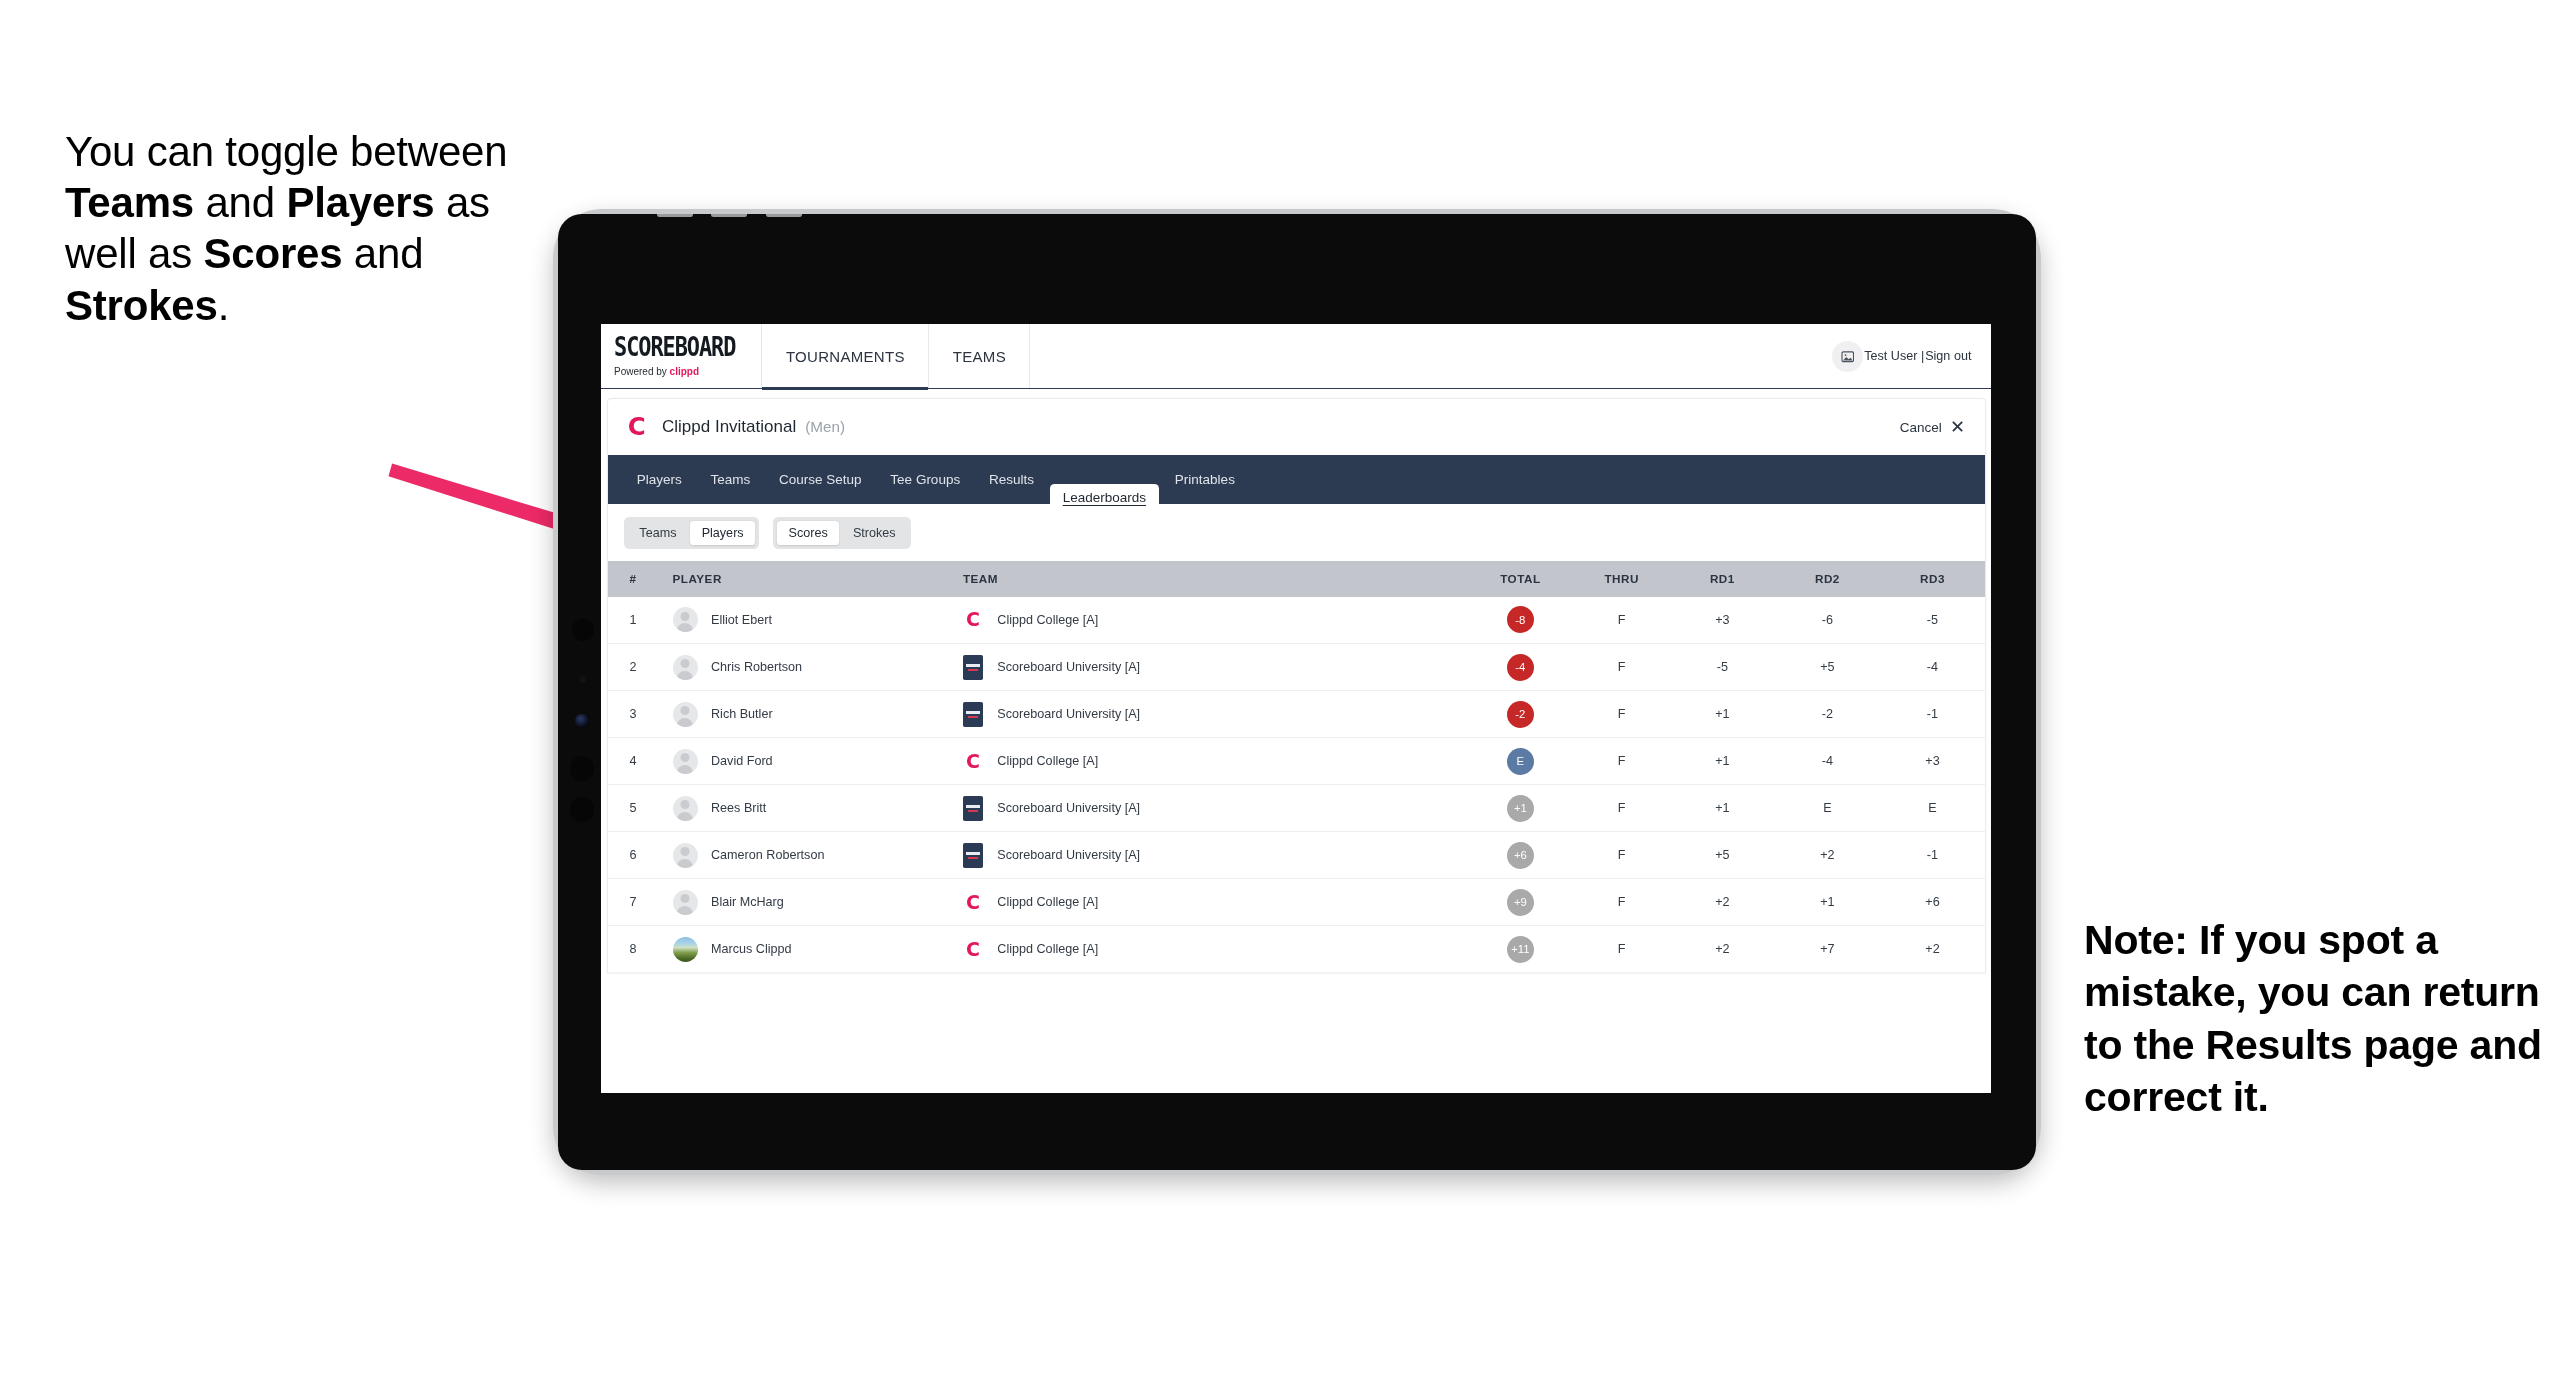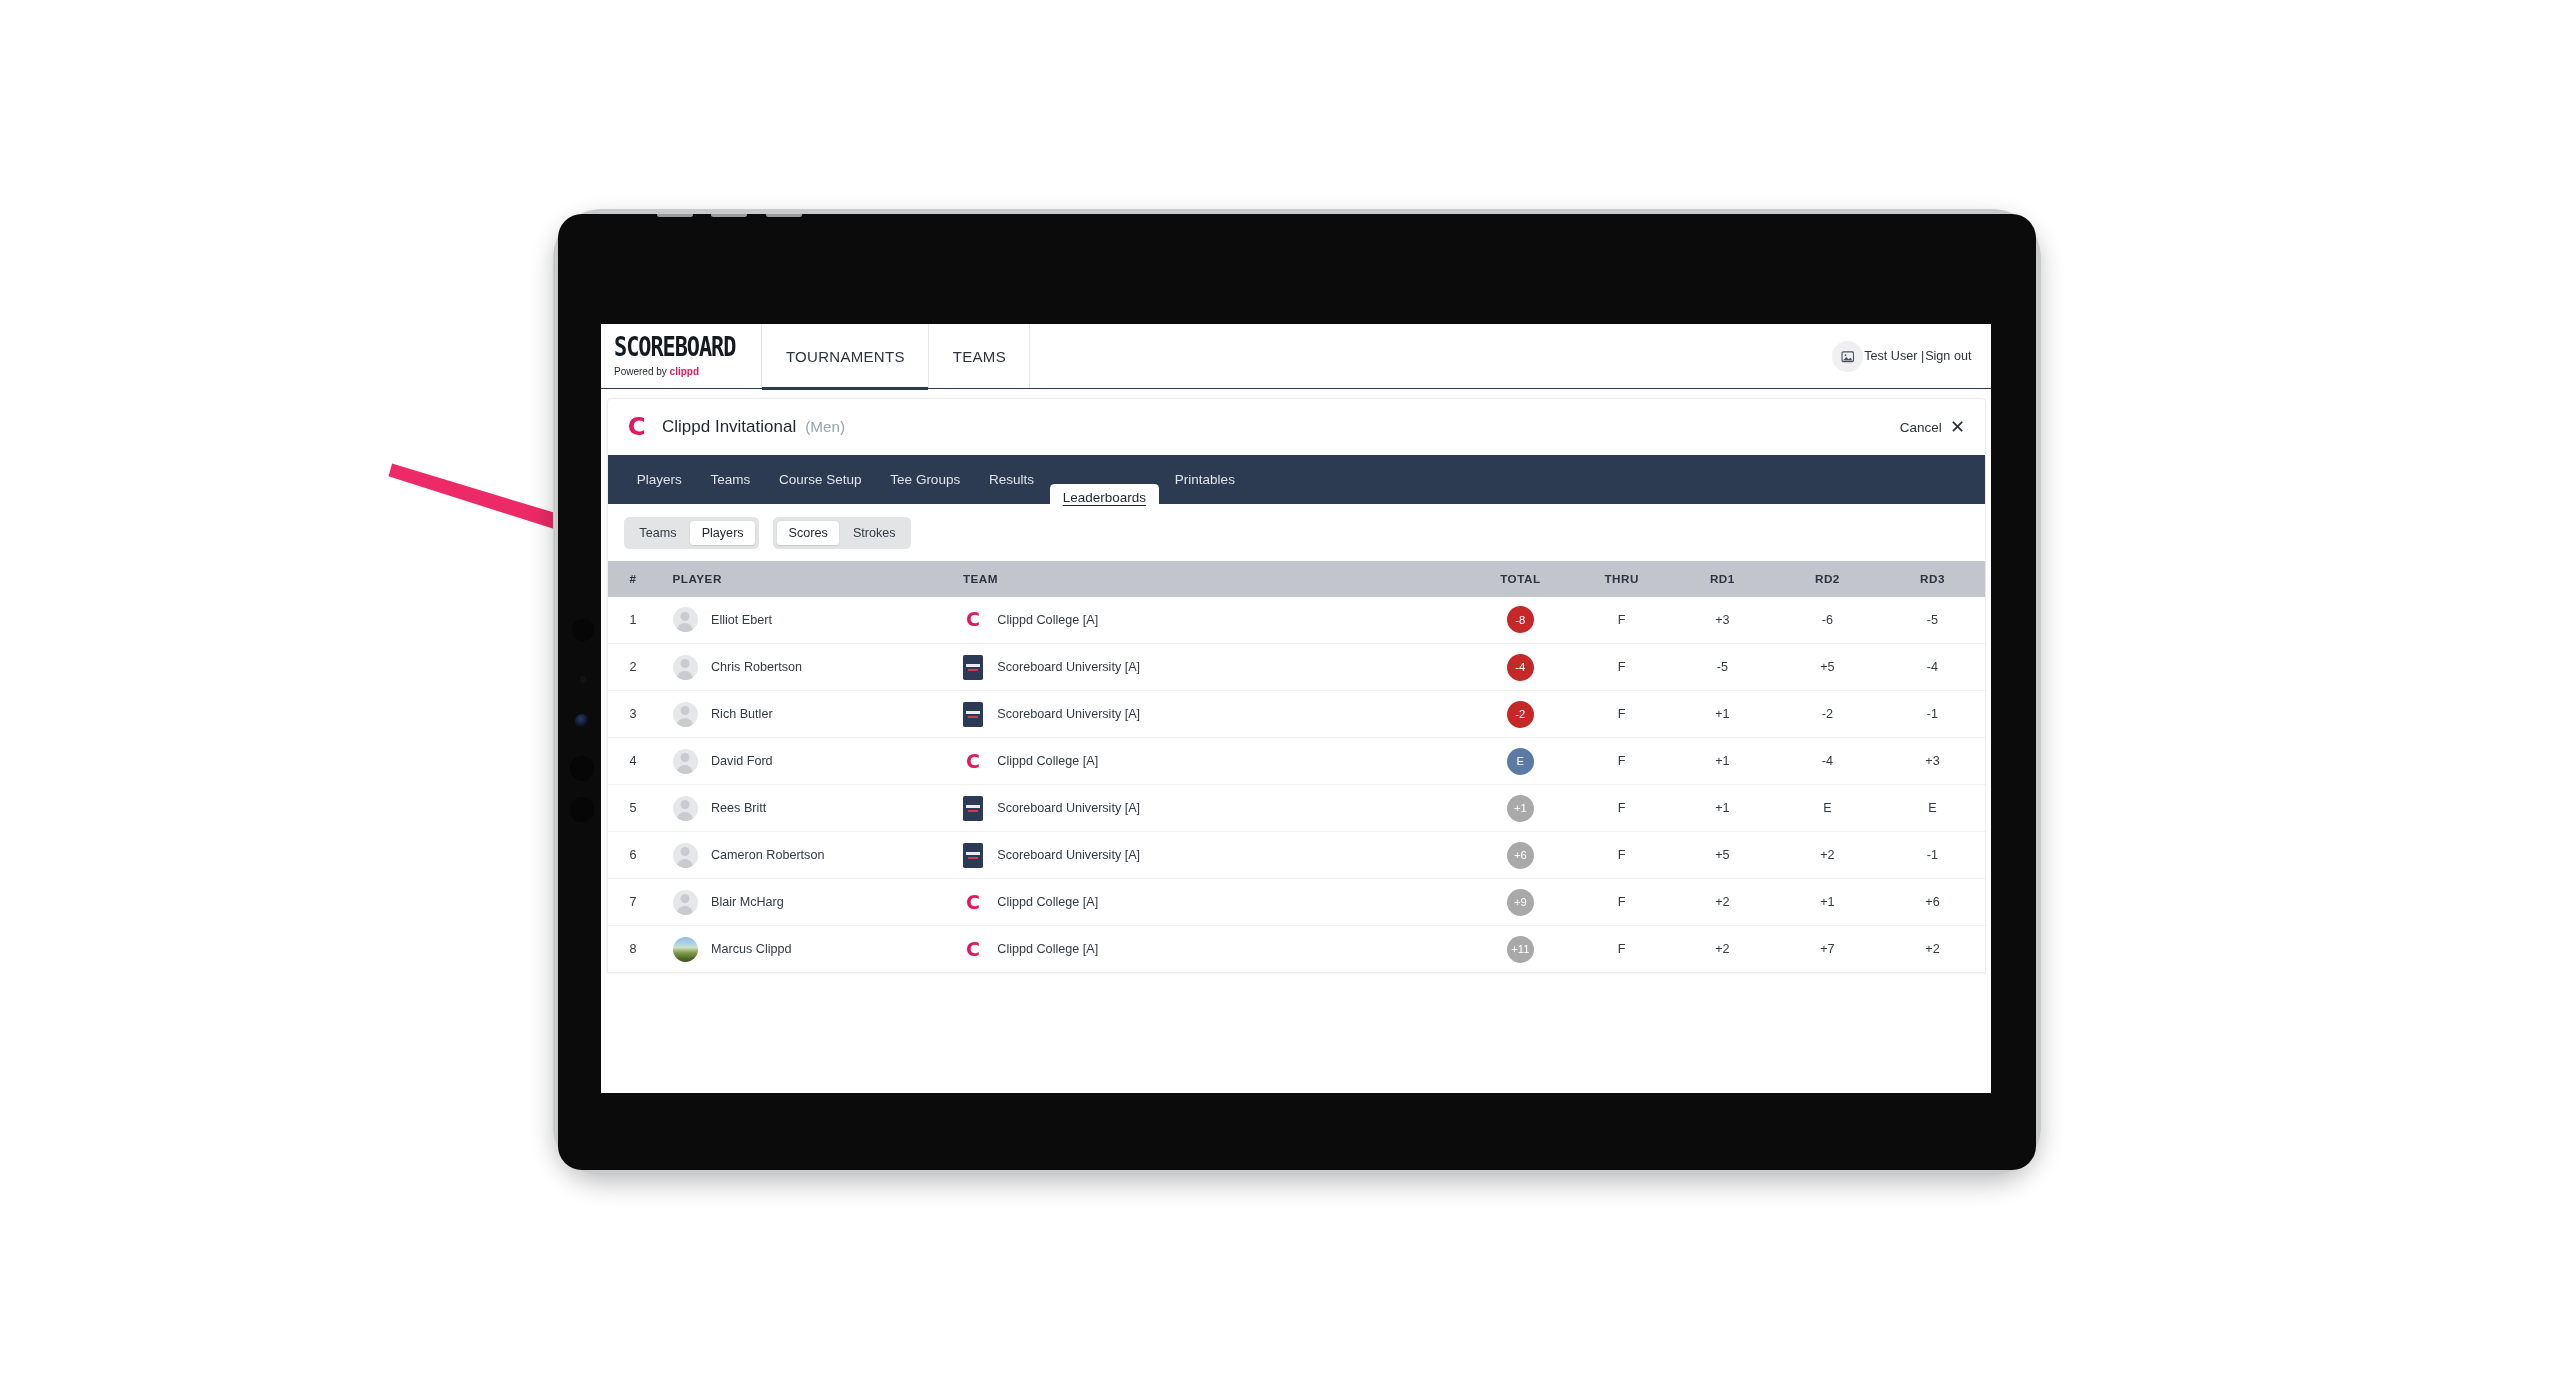--- a/index.html
+++ b/index.html
@@ -202,27 +202,29 @@
   }
   .total-badge.under { background: #c62828; }
   .total-badge.even  { background: #5b7ba5; }
   .total-badge.over  { background: #a9a9a9; }
 </style>
 </head>
 <body>
 
 <div id="stage">
 
+  <div id="left-annotation">You can toggle between <b>Teams</b> and <b>Players</b> as well as <b>Scores</b> and <b>Strokes</b>.</div>
 
   <div id="arrow-annotation">
     <svg width="316" height="117" viewBox="0 0 350 130">
       <path d="M4 14 L262 92 L246 40 L330 104 L222 118 L238 104 L0 28 Z" fill="#ec2a67"></path>
     </svg>
   </div>
 
+  <div id="right-annotation">Note: If you spot a mistake, you can return to the Results page and correct it.</div>
 
   <div id="tablet">
     <div id="tablet-screen-bezel">
 
       <span class="frame-speaker" style="left:99px;"></span>
       <span class="frame-speaker" style="left:153px;"></span>
       <span class="frame-speaker" style="left:208px;"></span>
 
       <span class="sensor" style="left:13.5px; top:405px; width:21.7px; height:21.7px;"></span>
       <span class="sensor tiny" style="left:21.7px; top:462px; width:6.3px; height:6.3px;"></span>

